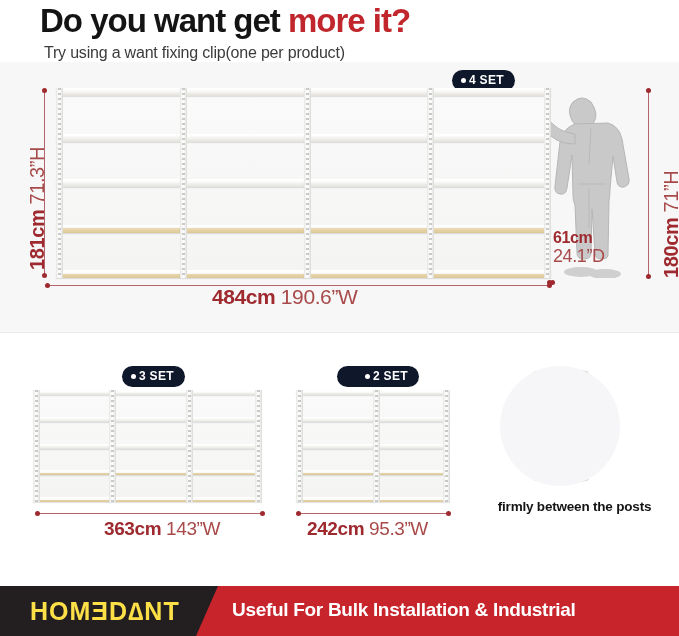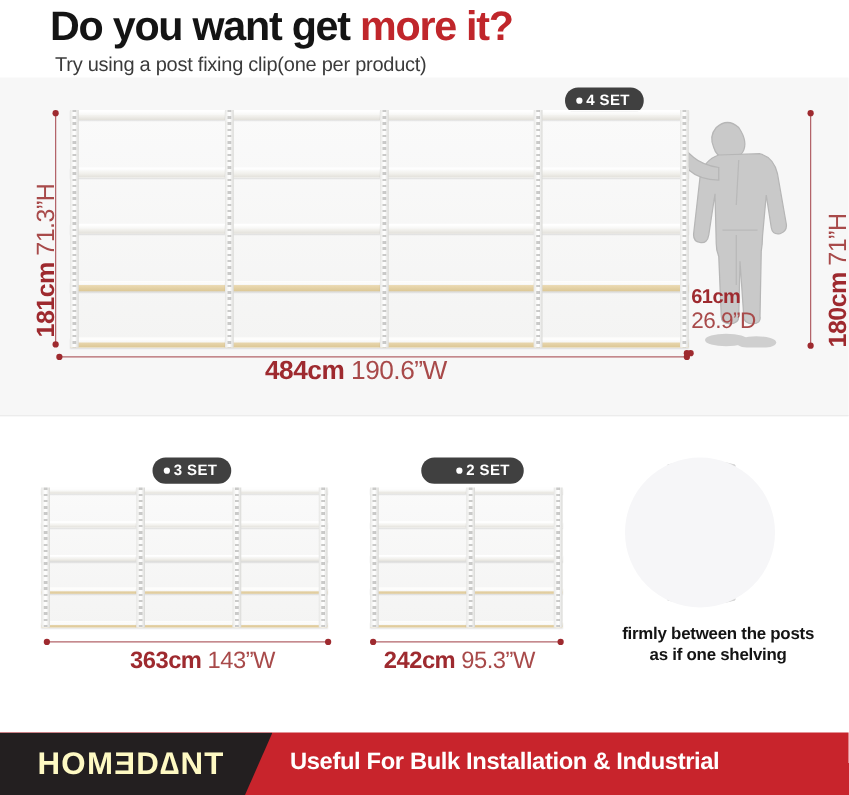--- a/index.html
+++ b/index.html
@@ -32,21 +32,21 @@
     background:#f7f7f7;
   }
   .hero-panel:after{
     content:"";position:absolute;left:0;right:0;bottom:0;height:1px;
     background:#ececec;
   }
 
   
   .set-badge{
     position:absolute;
-    background:#404040; color:#ffffff;
+    background:#0f172a; color:#ffffff;
     border-radius:11px;
     font-size:12px; font-weight:bold; letter-spacing:0.3px;
     padding:3px 11px 4px 9px;
     display:flex; align-items:center; gap:3px;
     white-space:nowrap;
     box-shadow:0 0 0 2px #f7f7f7;
   }
   .set-badge .dot{
     width:5px;height:5px;border-radius:50%;background:#ffffff;display:inline-block;
   }
@@ -144,36 +144,36 @@
     position:absolute; left:0; bottom:0; width:679px; height:50px;
     background:#c8242c; overflow:hidden;
   }
   .footer-black{
     position:absolute; left:0; top:0; height:50px; width:218px;
     background:#231f20;
     clip-path:polygon(0 0, 218px 0, 196px 50px, 0 50px);
   }
   .footer-logo{
     position:absolute; left:30px; top:11px;
-    color:#fef9c3; font-size:25px; font-weight:bold; letter-spacing:1px;
+    color:#fde047; font-size:25px; font-weight:bold; letter-spacing:1px;
   }
   .footer-tag{
     position:absolute; left:232px; top:13px;
     color:#ffffff; font-size:19px; font-weight:bold; letter-spacing:-0.3px;
     white-space:nowrap;
     text-align:center;
   }
 </style>
 </head>
 <body>
 
 <div class="headline">
   <span class="black">Do you want get </span><span class="red">more it?</span>
 </div>
-<div class="subhead">Try using a post fixing clip(one per product)</div>
+<div class="subhead">Try using a want fixing clip(one per product)</div>
 
 <div class="hero-panel"></div>
 
 <div class="rack" id="rack4" style="left:56px; top:88px; width:495px; height:190px;">
     <div class="bay" style="width: 123.75px; height: 190px;">
       <div class="bay-inner"></div>
       <div class="shelfboard" style="height: 7px; z-index: 2;">
         <div class="lip"></div>
       </div>
       <div class="shelfboard" style="height: 7px; z-index: 2;">
@@ -279,21 +279,21 @@
 <div class="dimlabel vert" id="lbl-180">
   <span class="cm">180cm</span>
   <span class="in">71”H</span>
 </div>
 <div class="dimlabel" id="lbl-484">
   <span class="cm">484cm</span>
   <span class="in">190.6”W</span>
 </div>
 <div class="dimlabel" id="lbl-61">
   <span class="cm">61cm</span>
-  <span class="in">26.9”D</span>
+  <span class="in">24.1”D</span>
 </div>
 
 <div class="set-badge" id="badge4">
   <span class="dot"></span>
   <span>4 SET</span>
 </div>
 
 <div class="rack" id="rack3" style="left:33px; top:390px; width:229px; height:112px;">
     <div class="bay" style="width: 76.3333px; height: 112px;">
       <div class="bay-inner"></div>
@@ -449,20 +449,19 @@
 
     <line x1="62" y1="6" x2="62" y2="116" stroke="#cccccc" stroke-width="1"></line>
 
     <rect x="50" y="34" width="22" height="56" rx="9" fill="url(#cg)" stroke="#dcdcdc" stroke-width="0.9"></rect>
     <circle cx="53" cy="92" r="1.6" fill="#d8d8d8"></circle>
     <circle cx="85" cy="92" r="1.6" fill="#d8d8d8"></circle>
   </svg>
 </div>
 <div class="clip-caption">
   <div>firmly between the posts</div>
-  <div>as if one shelving</div>
 </div>
 
 <div class="footer">
   <div class="footer-black"></div>
   <div class="footer-logo">HOMƎD∆NT</div>
   <div class="footer-tag">Useful For Bulk Installation &amp; Industrial</div>
 </div>
 
 </body></html>

